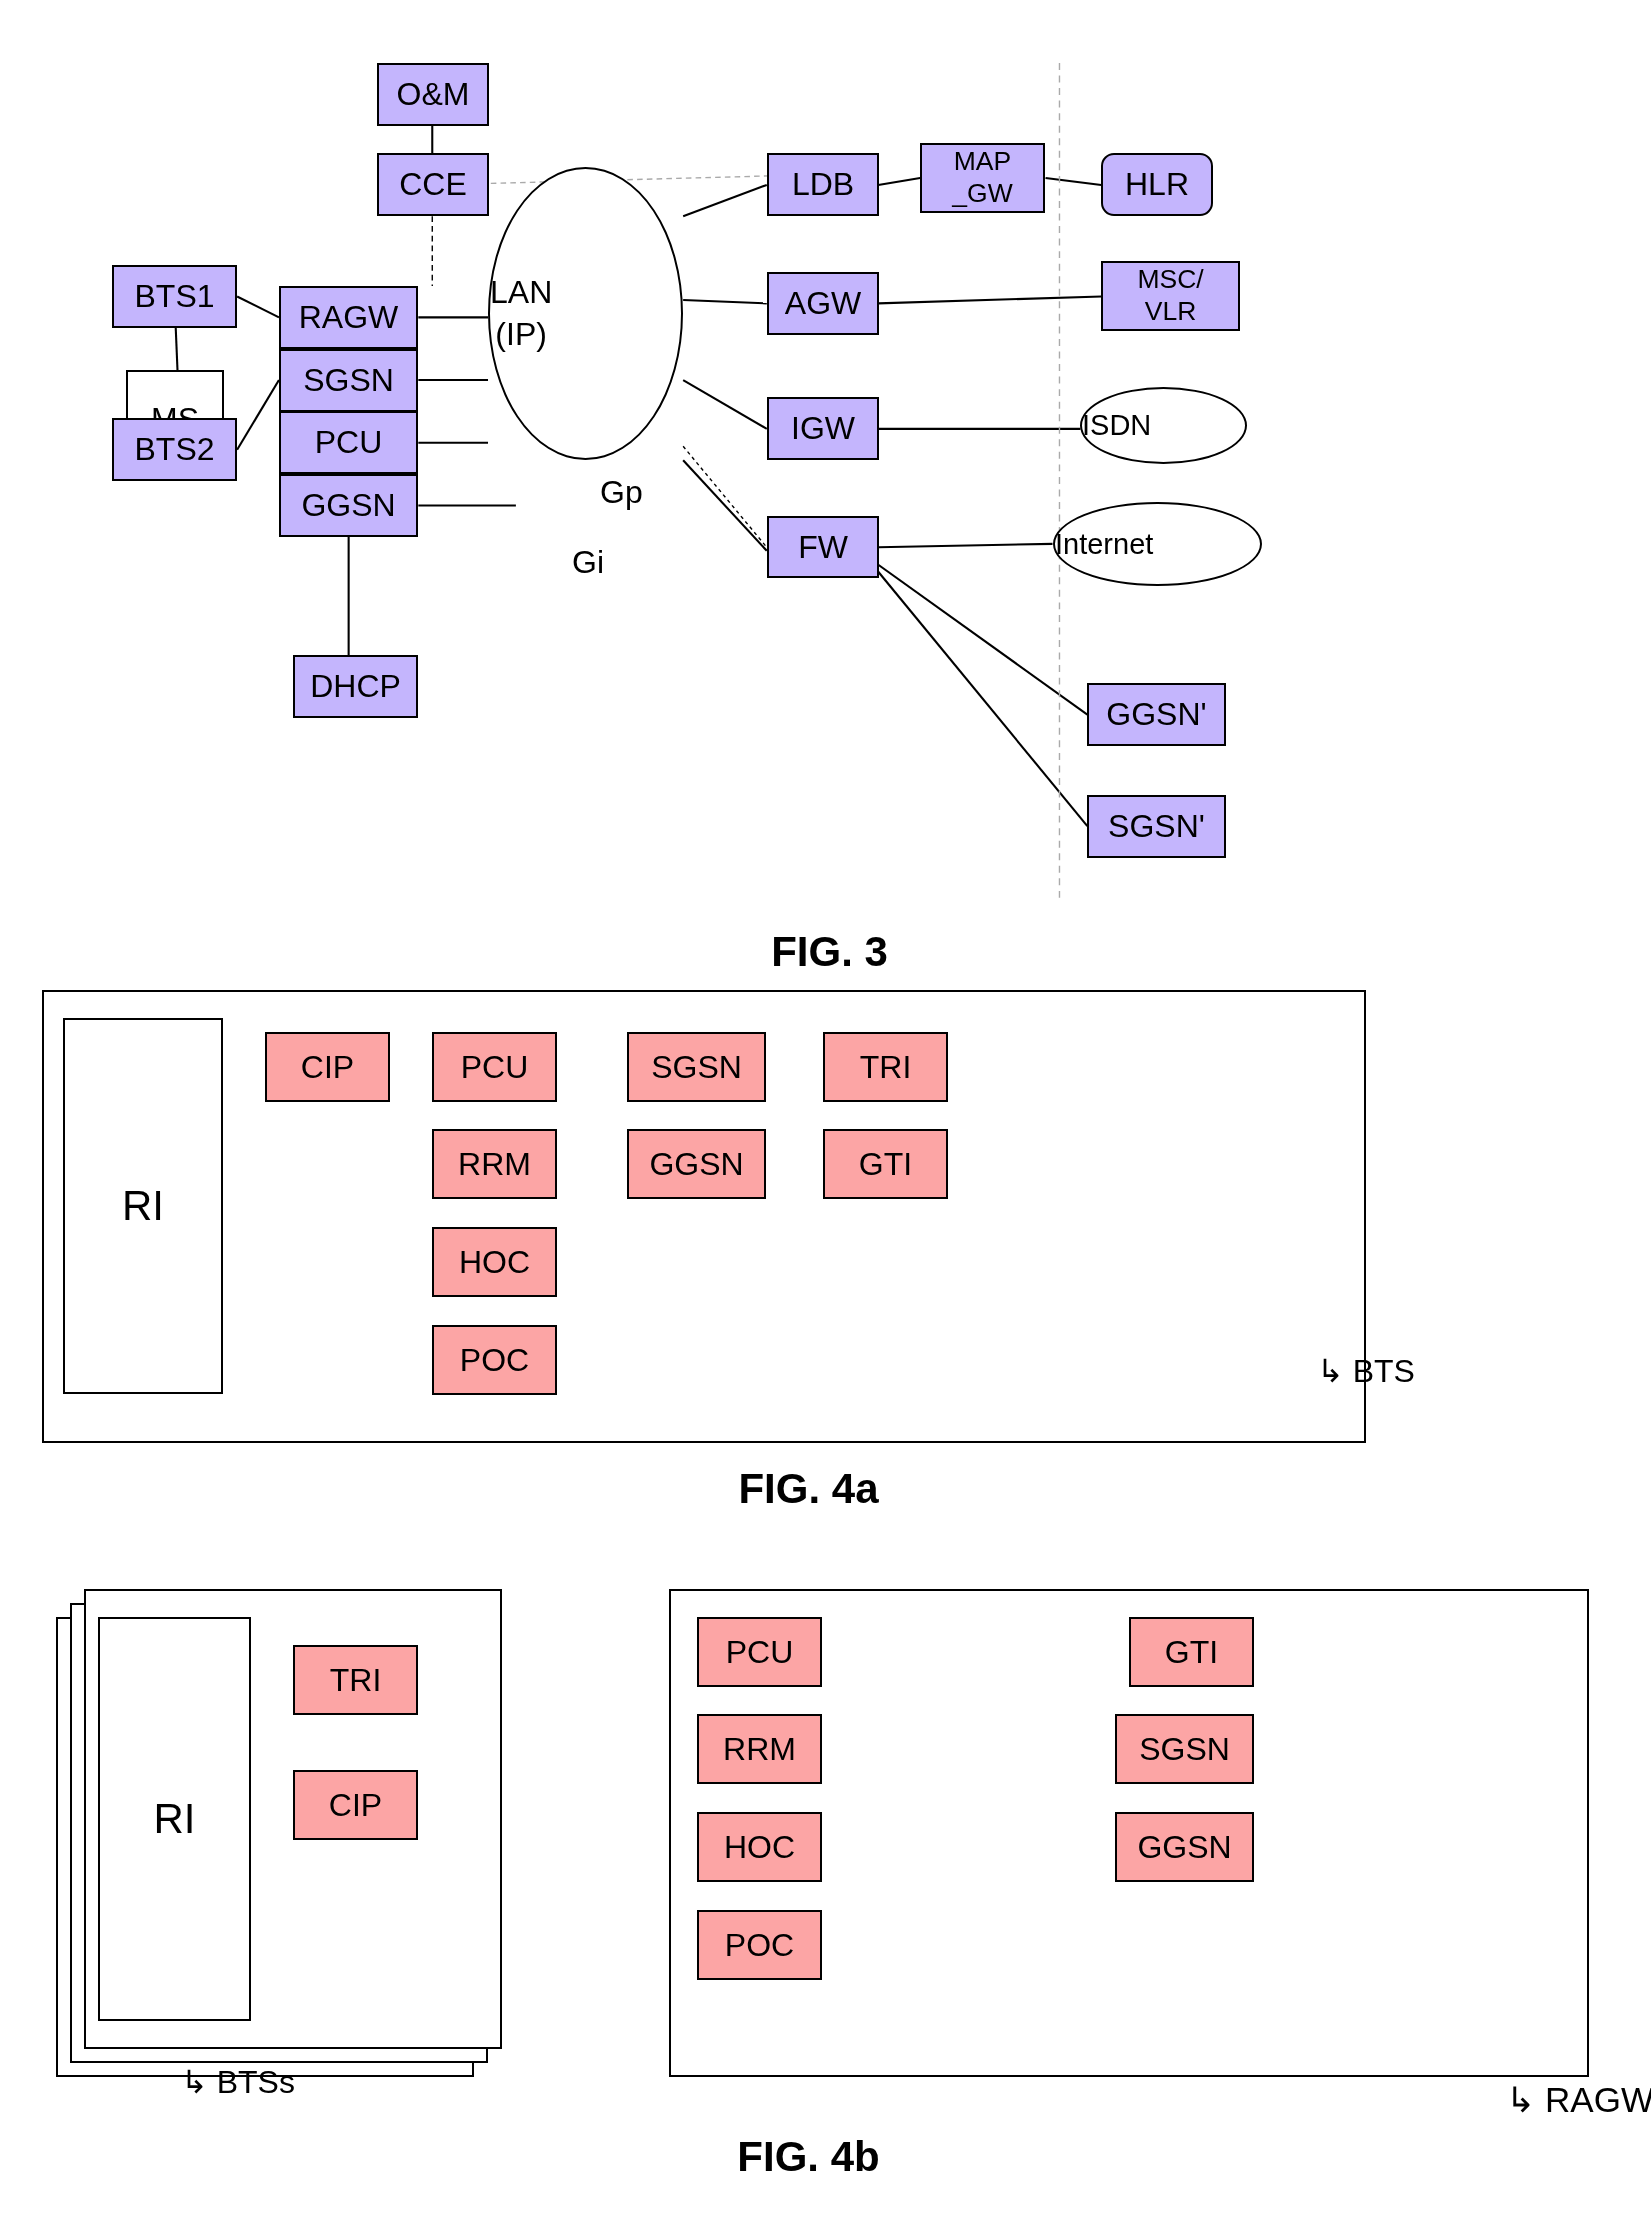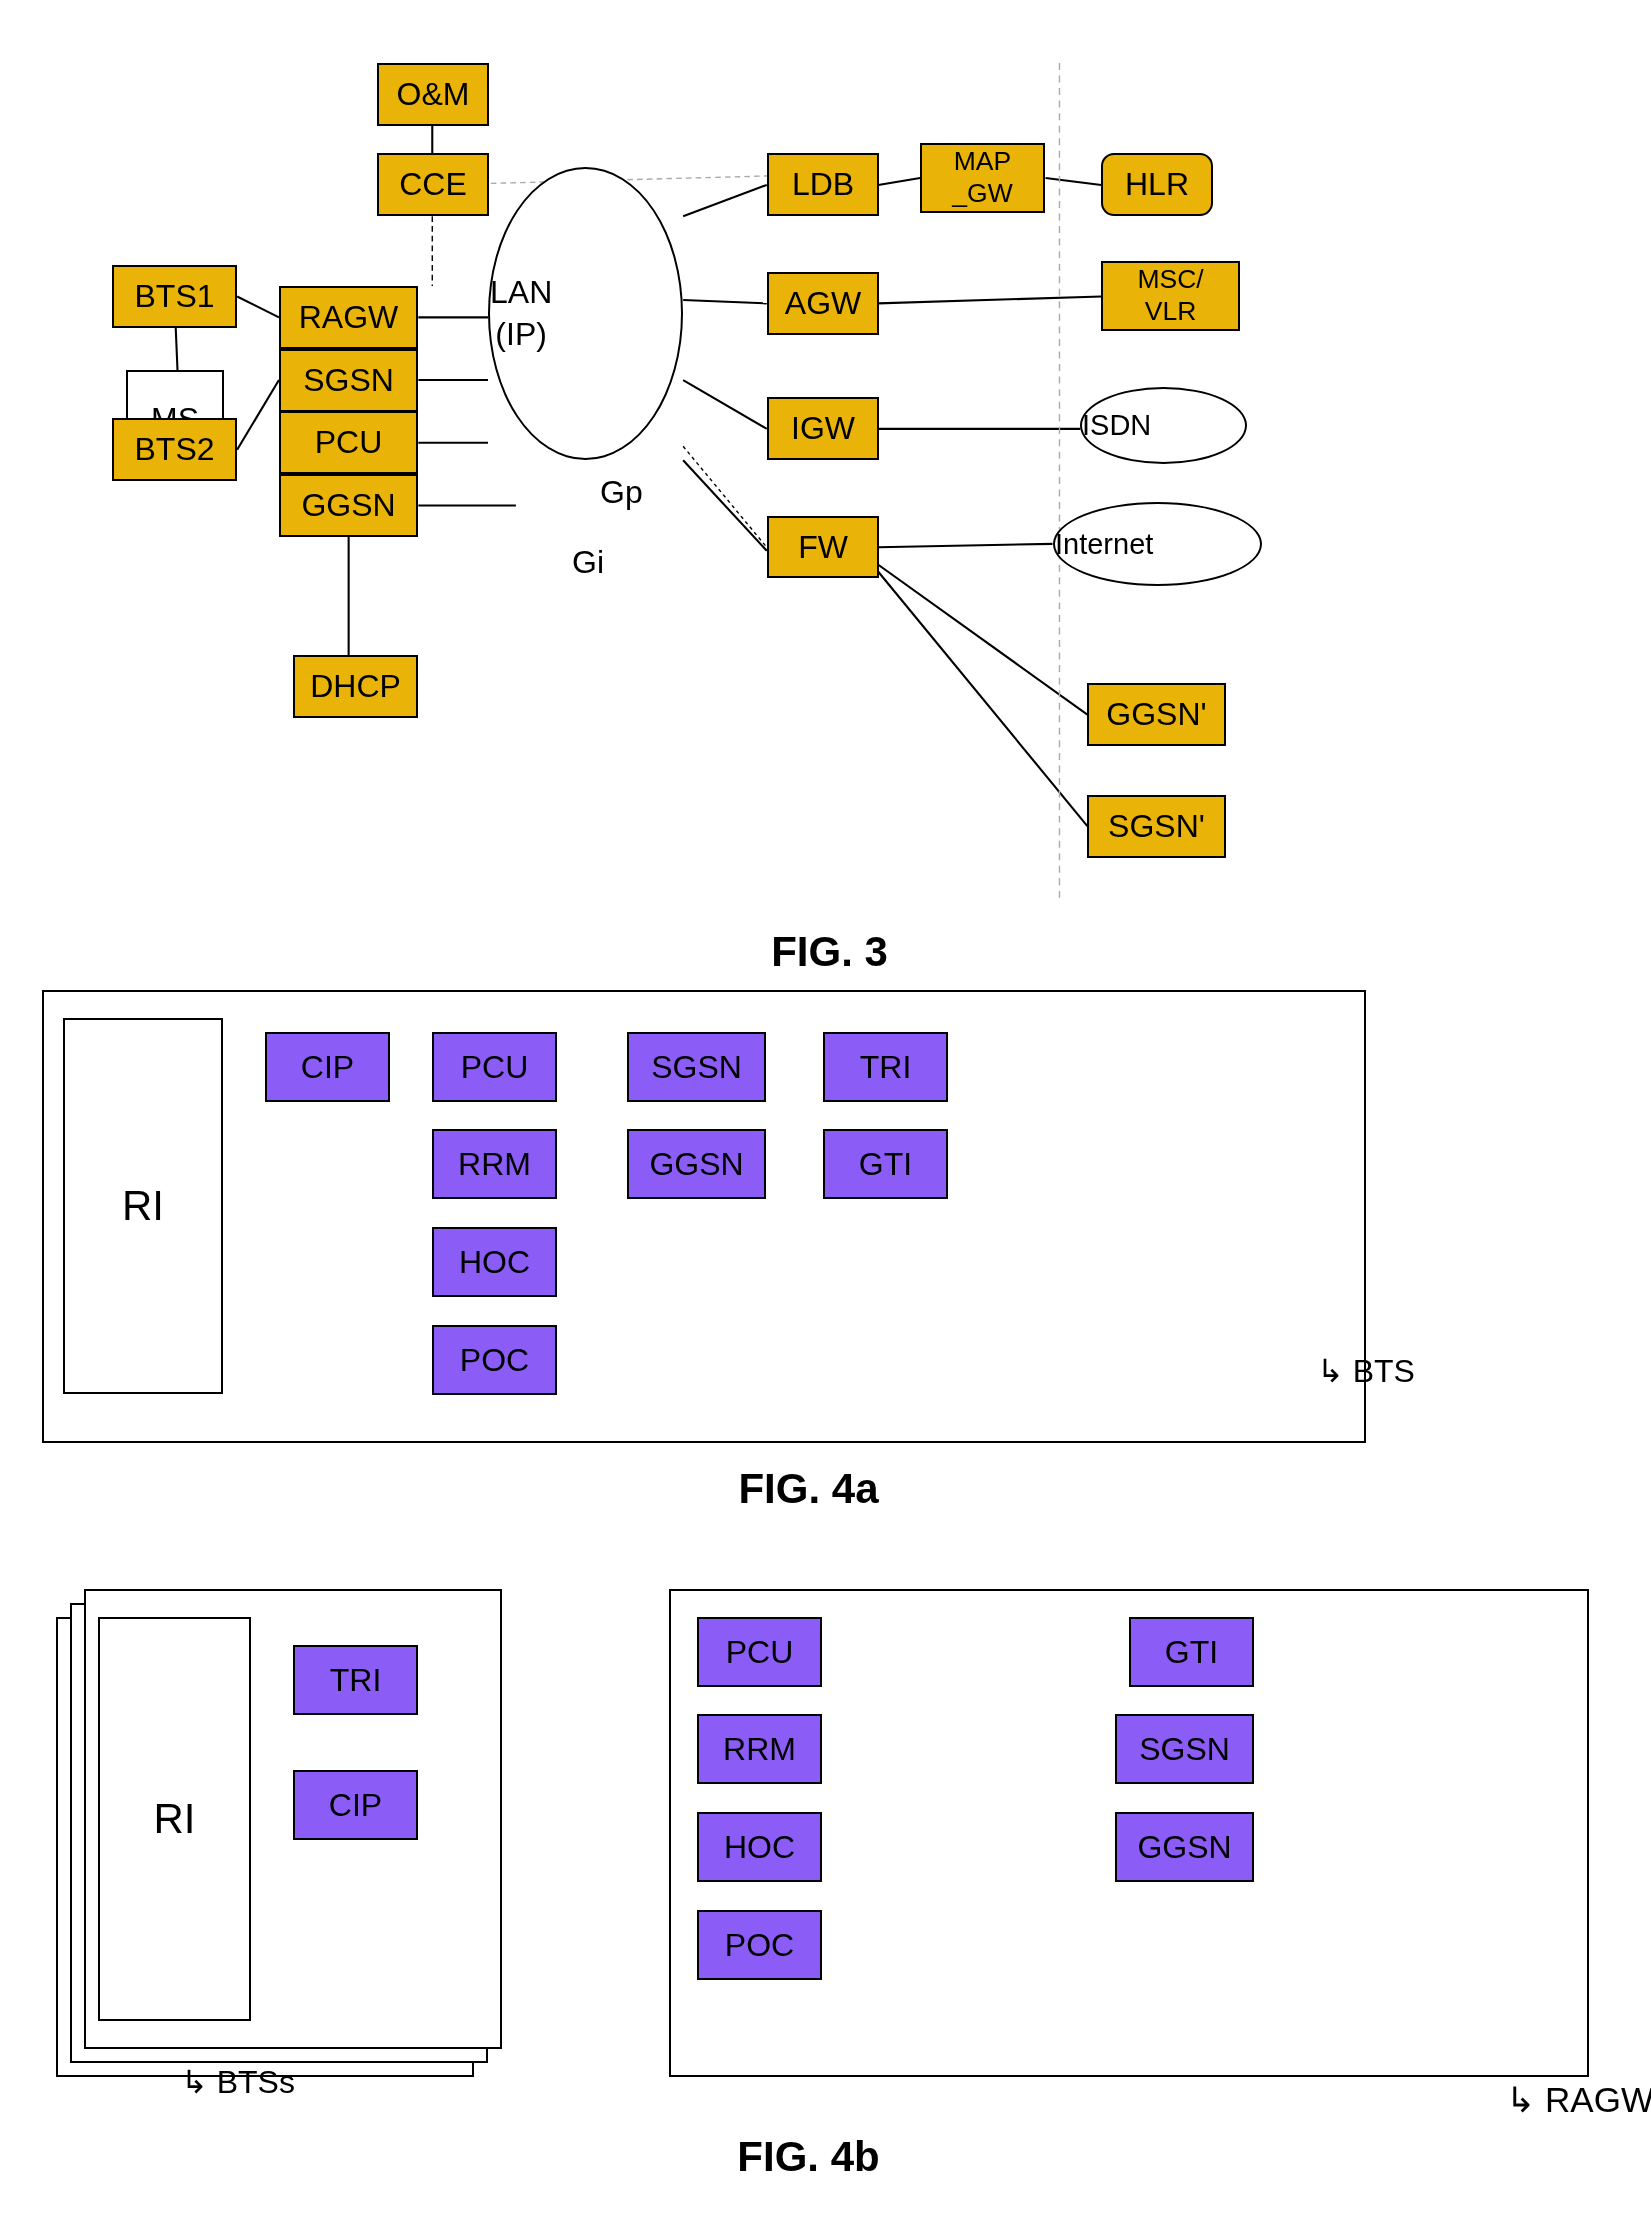--- a/index.html
+++ b/index.html
@@ -34,21 +34,21 @@
       left: 50%;
       transform: translateX(-50%);
       font-size: 42px;
       font-weight: bold;
     }
 
     
     .box {
       position: absolute;
       border: 2.1px solid #000;
-      background: #eab308;
+      background: #c4b5fd;
       display: flex;
       align-items: center;
       justify-content: center;
       font-size: 32px;
       font-weight: normal;
     }
 
     .oval {
       position: absolute;
       border: 2.1px solid #000;
@@ -146,21 +146,21 @@
       bottom: 7px;
       left: 50%;
       transform: translateX(-50%);
       font-size: 42px;
       font-weight: bold;
     }
 
     
     .sbox {
       border: 2.1px solid #000;
-      background: #8b5cf6;
+      background: #fca5a5;
       display: flex;
       align-items: center;
       justify-content: center;
       font-size: 32px;
       position: absolute;
     }
 
     
     .svg-overlay {
       position: absolute;

